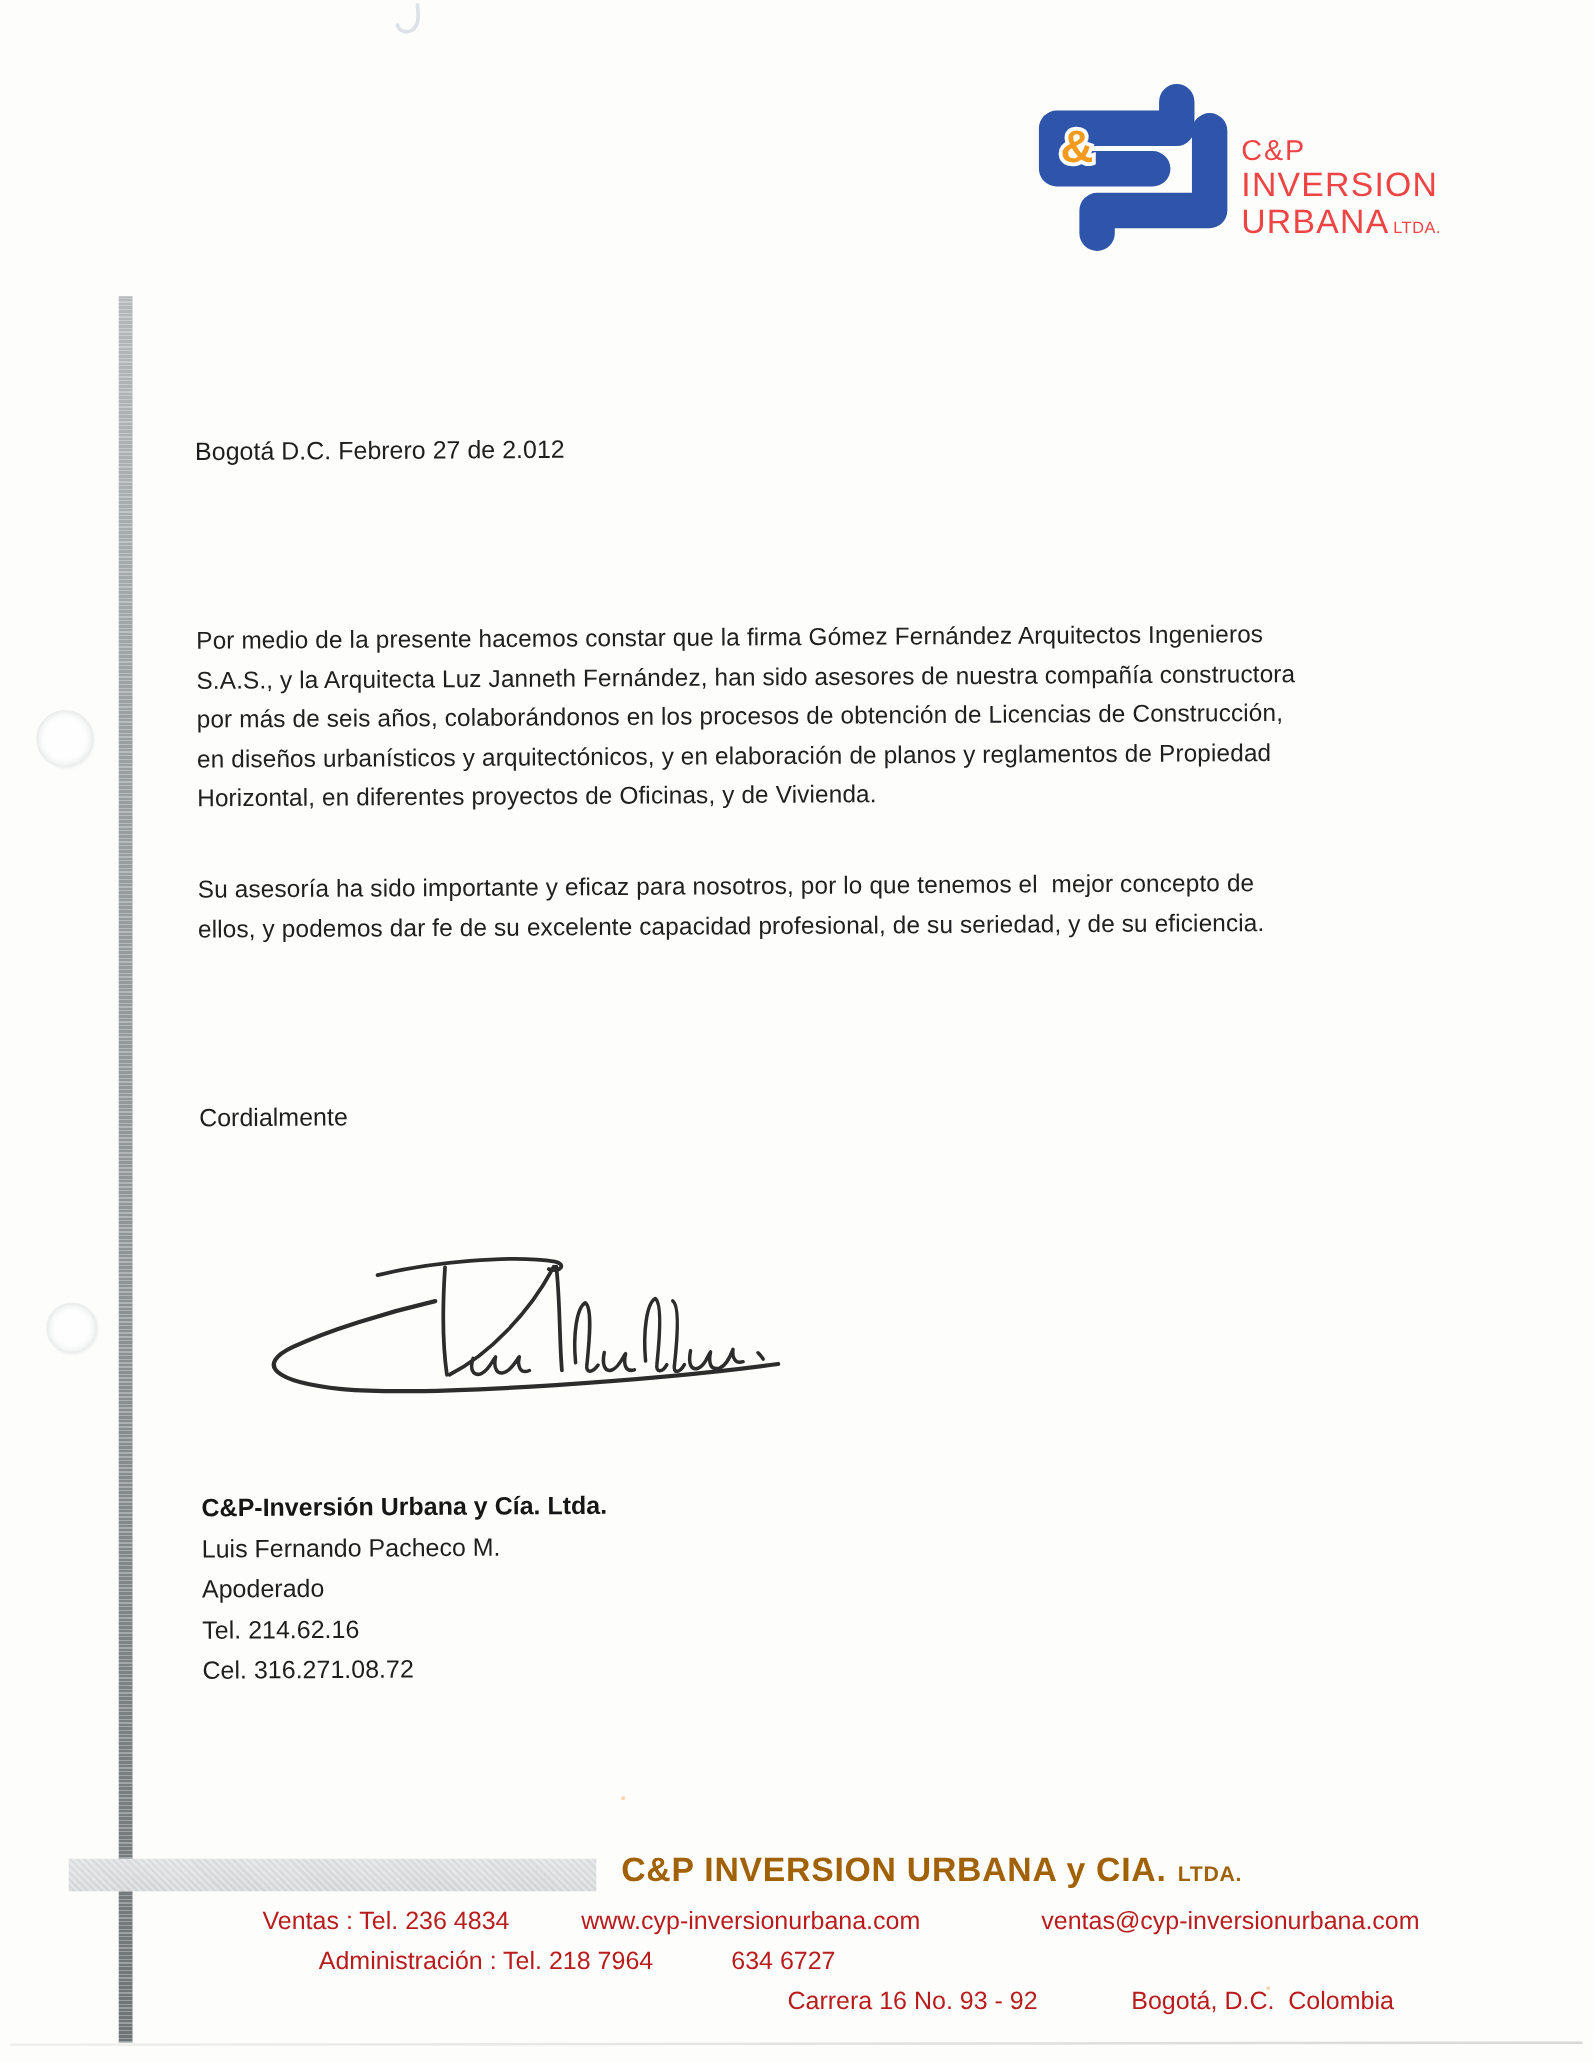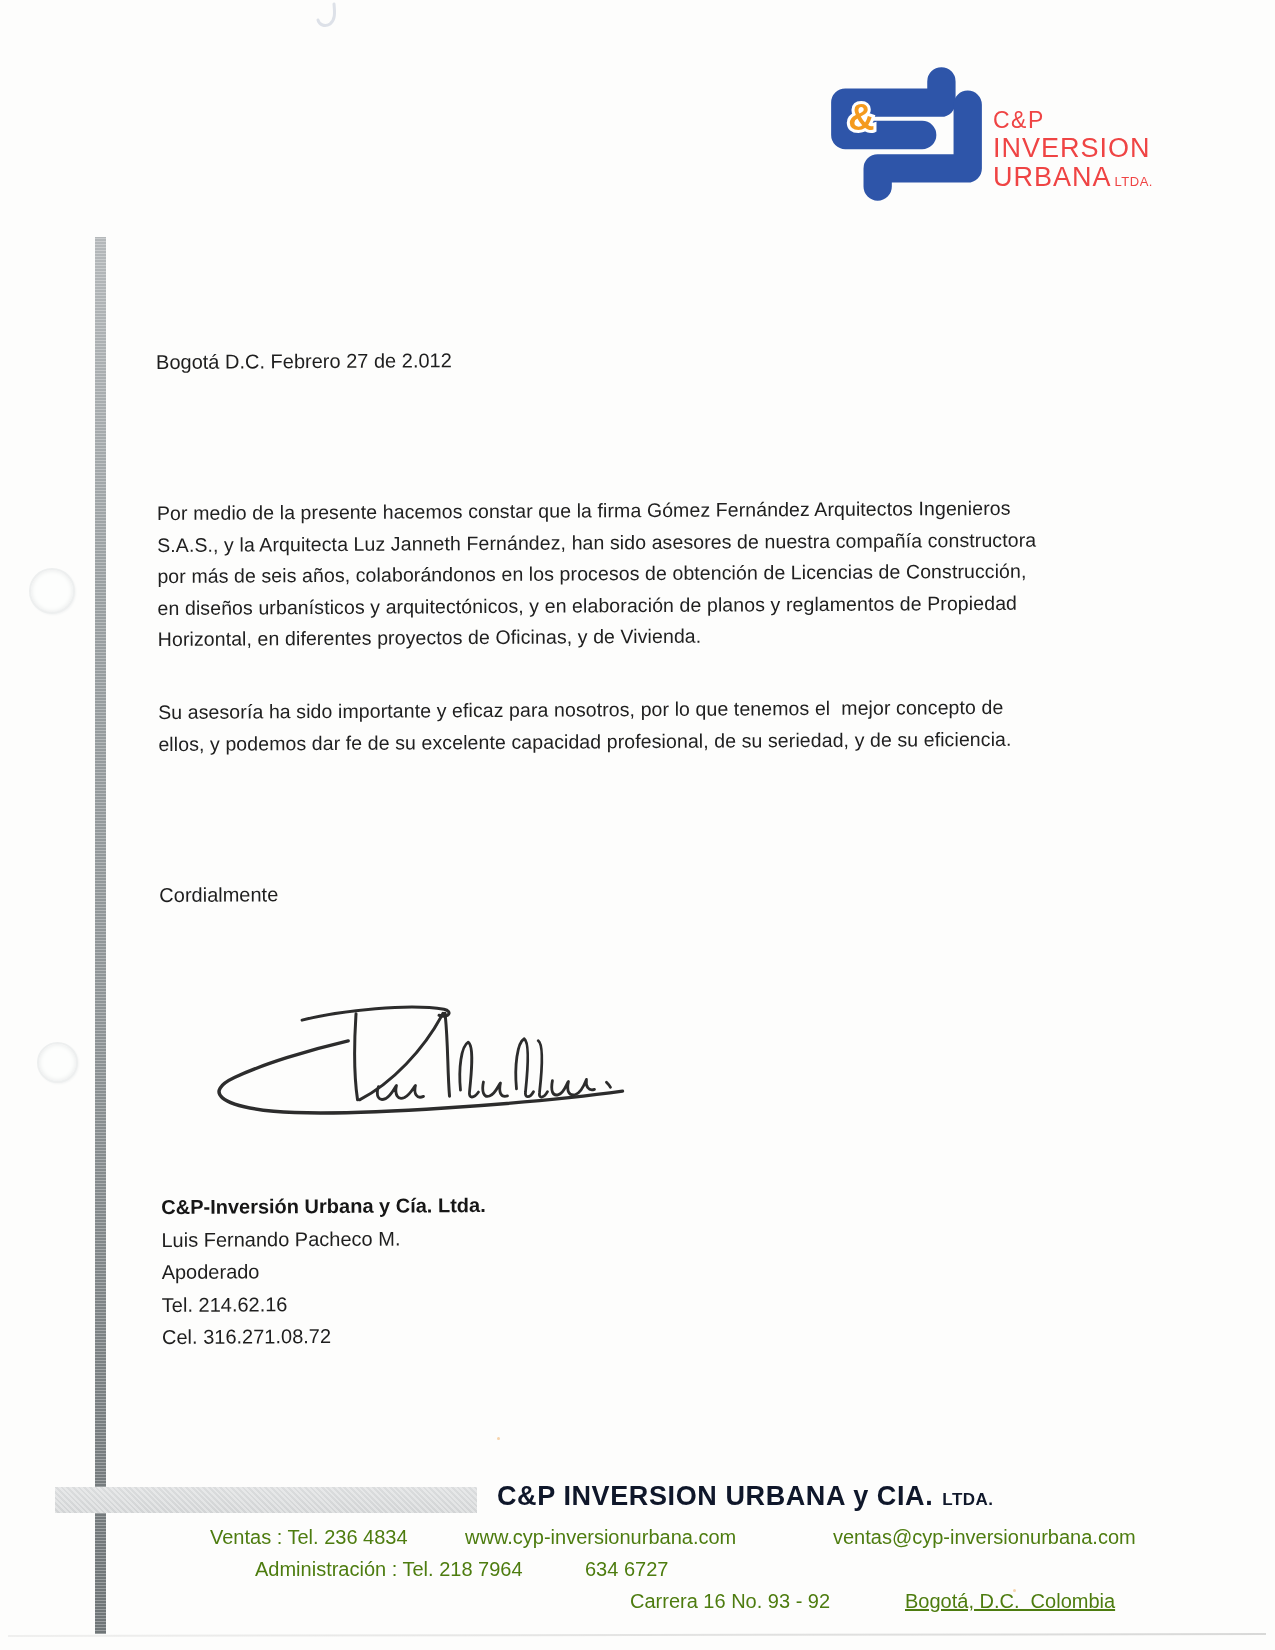--- a/index.html
+++ b/index.html
@@ -56,21 +56,21 @@
   
   .footer-bar {
     left:55px; top:1487px; width:422px; height:26px;
     background-image:
       repeating-linear-gradient(45deg, rgba(255,255,255,.35) 0 2px, rgba(0,0,0,0) 2px 4px),
       linear-gradient(180deg,#dbddde,#d2d4d5);
   }
   .footer-title { left:497px; top:1481px; display:flex; align-items:baseline; }
   .footer-title .main { font-size:27px; font-weight:bold; letter-spacing:.6px; }
   .footer-title .suffix { font-size:17px; font-weight:bold; letter-spacing:.5px; margin-left:9px; }
-  .footer-line { font-size:20px; color:#4d7c0f; white-space:pre; }
+  .footer-line { font-size:20px; color:#b91c1c; white-space:pre; }
   .j-mark { left:312px; top:2px; width:30px; height:32px; }
 </style>
 </head>
 <body>
 
 <div class="page">
 
   <svg class="abs j-mark" viewBox="0 0 30 32">
     <path d="M 22 2 C 23 12, 23 18, 18 22 C 13 25, 7 23, 6 18" fill="none" stroke="#dde1e8" stroke-width="3" stroke-linecap="round"></path>
   </svg>
@@ -134,28 +134,28 @@
     <div class="abs sig-block">
       <div class="company line">C&amp;P-Inversión Urbana y Cía. Ltda.</div>
       <div class="line">Luis Fernando Pacheco M.</div>
       <div class="line">Apoderado</div>
       <div class="line">Tel. 214.62.16</div>
       <div class="line">Cel. 316.271.08.72</div>
     </div>
   </div>
 
   <div class="abs footer-bar"></div>
-  <div class="abs footer-title" style="color:#0f172a;">
+  <div class="abs footer-title" style="color:#a16207;">
     <span class="main">C&amp;P INVERSION URBANA y CIA.</span>
     <span class="suffix">LTDA.</span>
   </div>
 
   <span class="abs footer-line" style="left:210px; top:1526px;">Ventas : Tel. 236 4834</span>
   <span class="abs footer-line" style="left:465px; top:1526px;">www.cyp-inversionurbana.com</span>
   <span class="abs footer-line" style="left:833px; top:1526px;">ventas@cyp-inversionurbana.com</span>
 
   <span class="abs footer-line" style="left:255px; top:1558px;">Administración : Tel. 218 7964</span>
   <span class="abs footer-line" style="left:585px; top:1558px;">634 6727</span>
 
   <span class="abs footer-line" style="left:630px; top:1590px;">Carrera 16 No. 93 - 92</span>
-  <span class="abs footer-line" style="left:905px; top:1590px;text-decoration:underline;">Bogotá, D.C.  Colombia</span>
+  <span class="abs footer-line" style="left:905px; top:1590px;">Bogotá, D.C.  Colombia</span>
 
 </div>
 
 </body></html>

